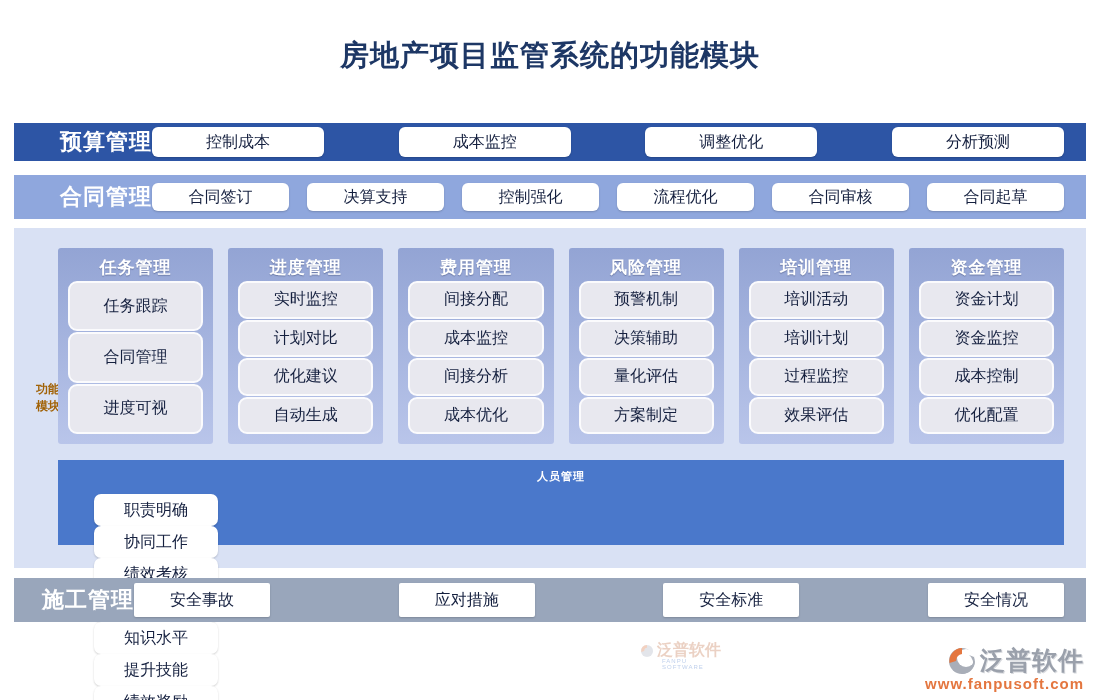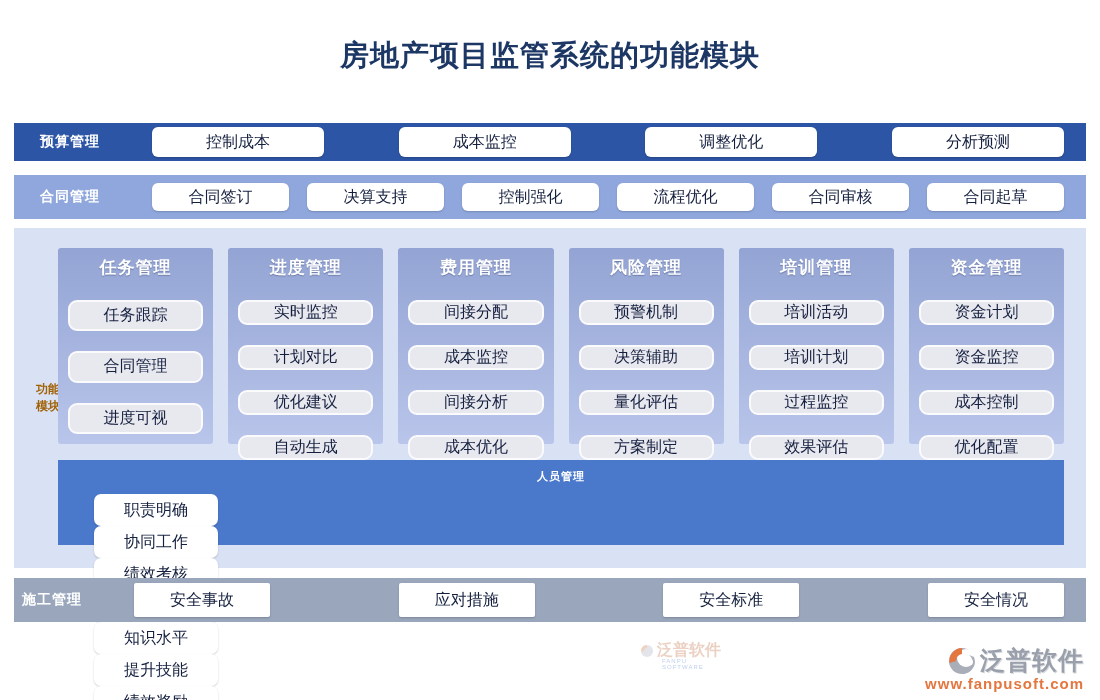--- a/index.html
+++ b/index.html
@@ -12,21 +12,21 @@
     position:absolute;top:36px;left:0;width:1100px;text-align:center;
     font-size:29px;font-weight:bold;color:#1d3765;letter-spacing:1px;
   }
   
   .bar{position:absolute;left:14px;width:1072px;display:flex;align-items:center;box-sizing:border-box;}
   .bar-budget{top:123px;height:38px;background:#2d55a5;}
   .bar-contract{top:175px;height:44px;background:#8fa7dd;}
   .bar-construction{top:578px;height:44px;background:#99a6bb;}
   .bar-label{
     width:112px;padding-left:26px;flex-shrink:0;
-    color:#ffffff;font-weight:bold;font-size:14px;letter-spacing:1px;
+    color:#ffffff;font-weight:bold;font-size:22px;letter-spacing:1px;text-align:right;
   }
   .bar-construction .bar-label{padding-left:8px;}
   .bar-items{flex:1;display:flex;justify-content:space-between;margin-right:22px;}
   .pill{
     background:#ffffff;border-radius:6px;color:#15203f;font-size:16px;
     display:flex;align-items:center;justify-content:center;height:30px;
     box-shadow:0 1px 2px rgba(0,0,0,0.18);
   }
   .bar-budget .pill{width:172px;}
   .bar-contract .pill{width:137px;height:28px;}
@@ -41,21 +41,21 @@
     width:24px;color:#a16207;font-weight:bold;font-size:12px;line-height:1.45;
     text-align:center;word-break:break-all;
   }
   .columns{
     position:absolute;left:44px;top:20px;width:1006px;height:196px;
     display:flex;gap:15px;
   }
   .column{
     flex:1;background:linear-gradient(#93a4d4,#b9c5ea);
     border-radius:3px;padding:5px 10px 10px;box-sizing:border-box;
-    display:flex;flex-direction:column;gap:20px;
+    display:flex;flex-direction:column;gap:1px;
   }
   .col-header{
     color:#ffffff;font-weight:bold;font-size:17px;text-align:center;
     padding:3px 0 1px;letter-spacing:1px;
     text-shadow:0 1px 1px rgba(30,40,80,0.35);
   }
   .col-item{
     flex:1;background:#e8e8ef;border:2px solid #fbfbfd;border-radius:9px;
     display:flex;align-items:center;justify-content:center;
     font-size:16px;color:#15203f;

